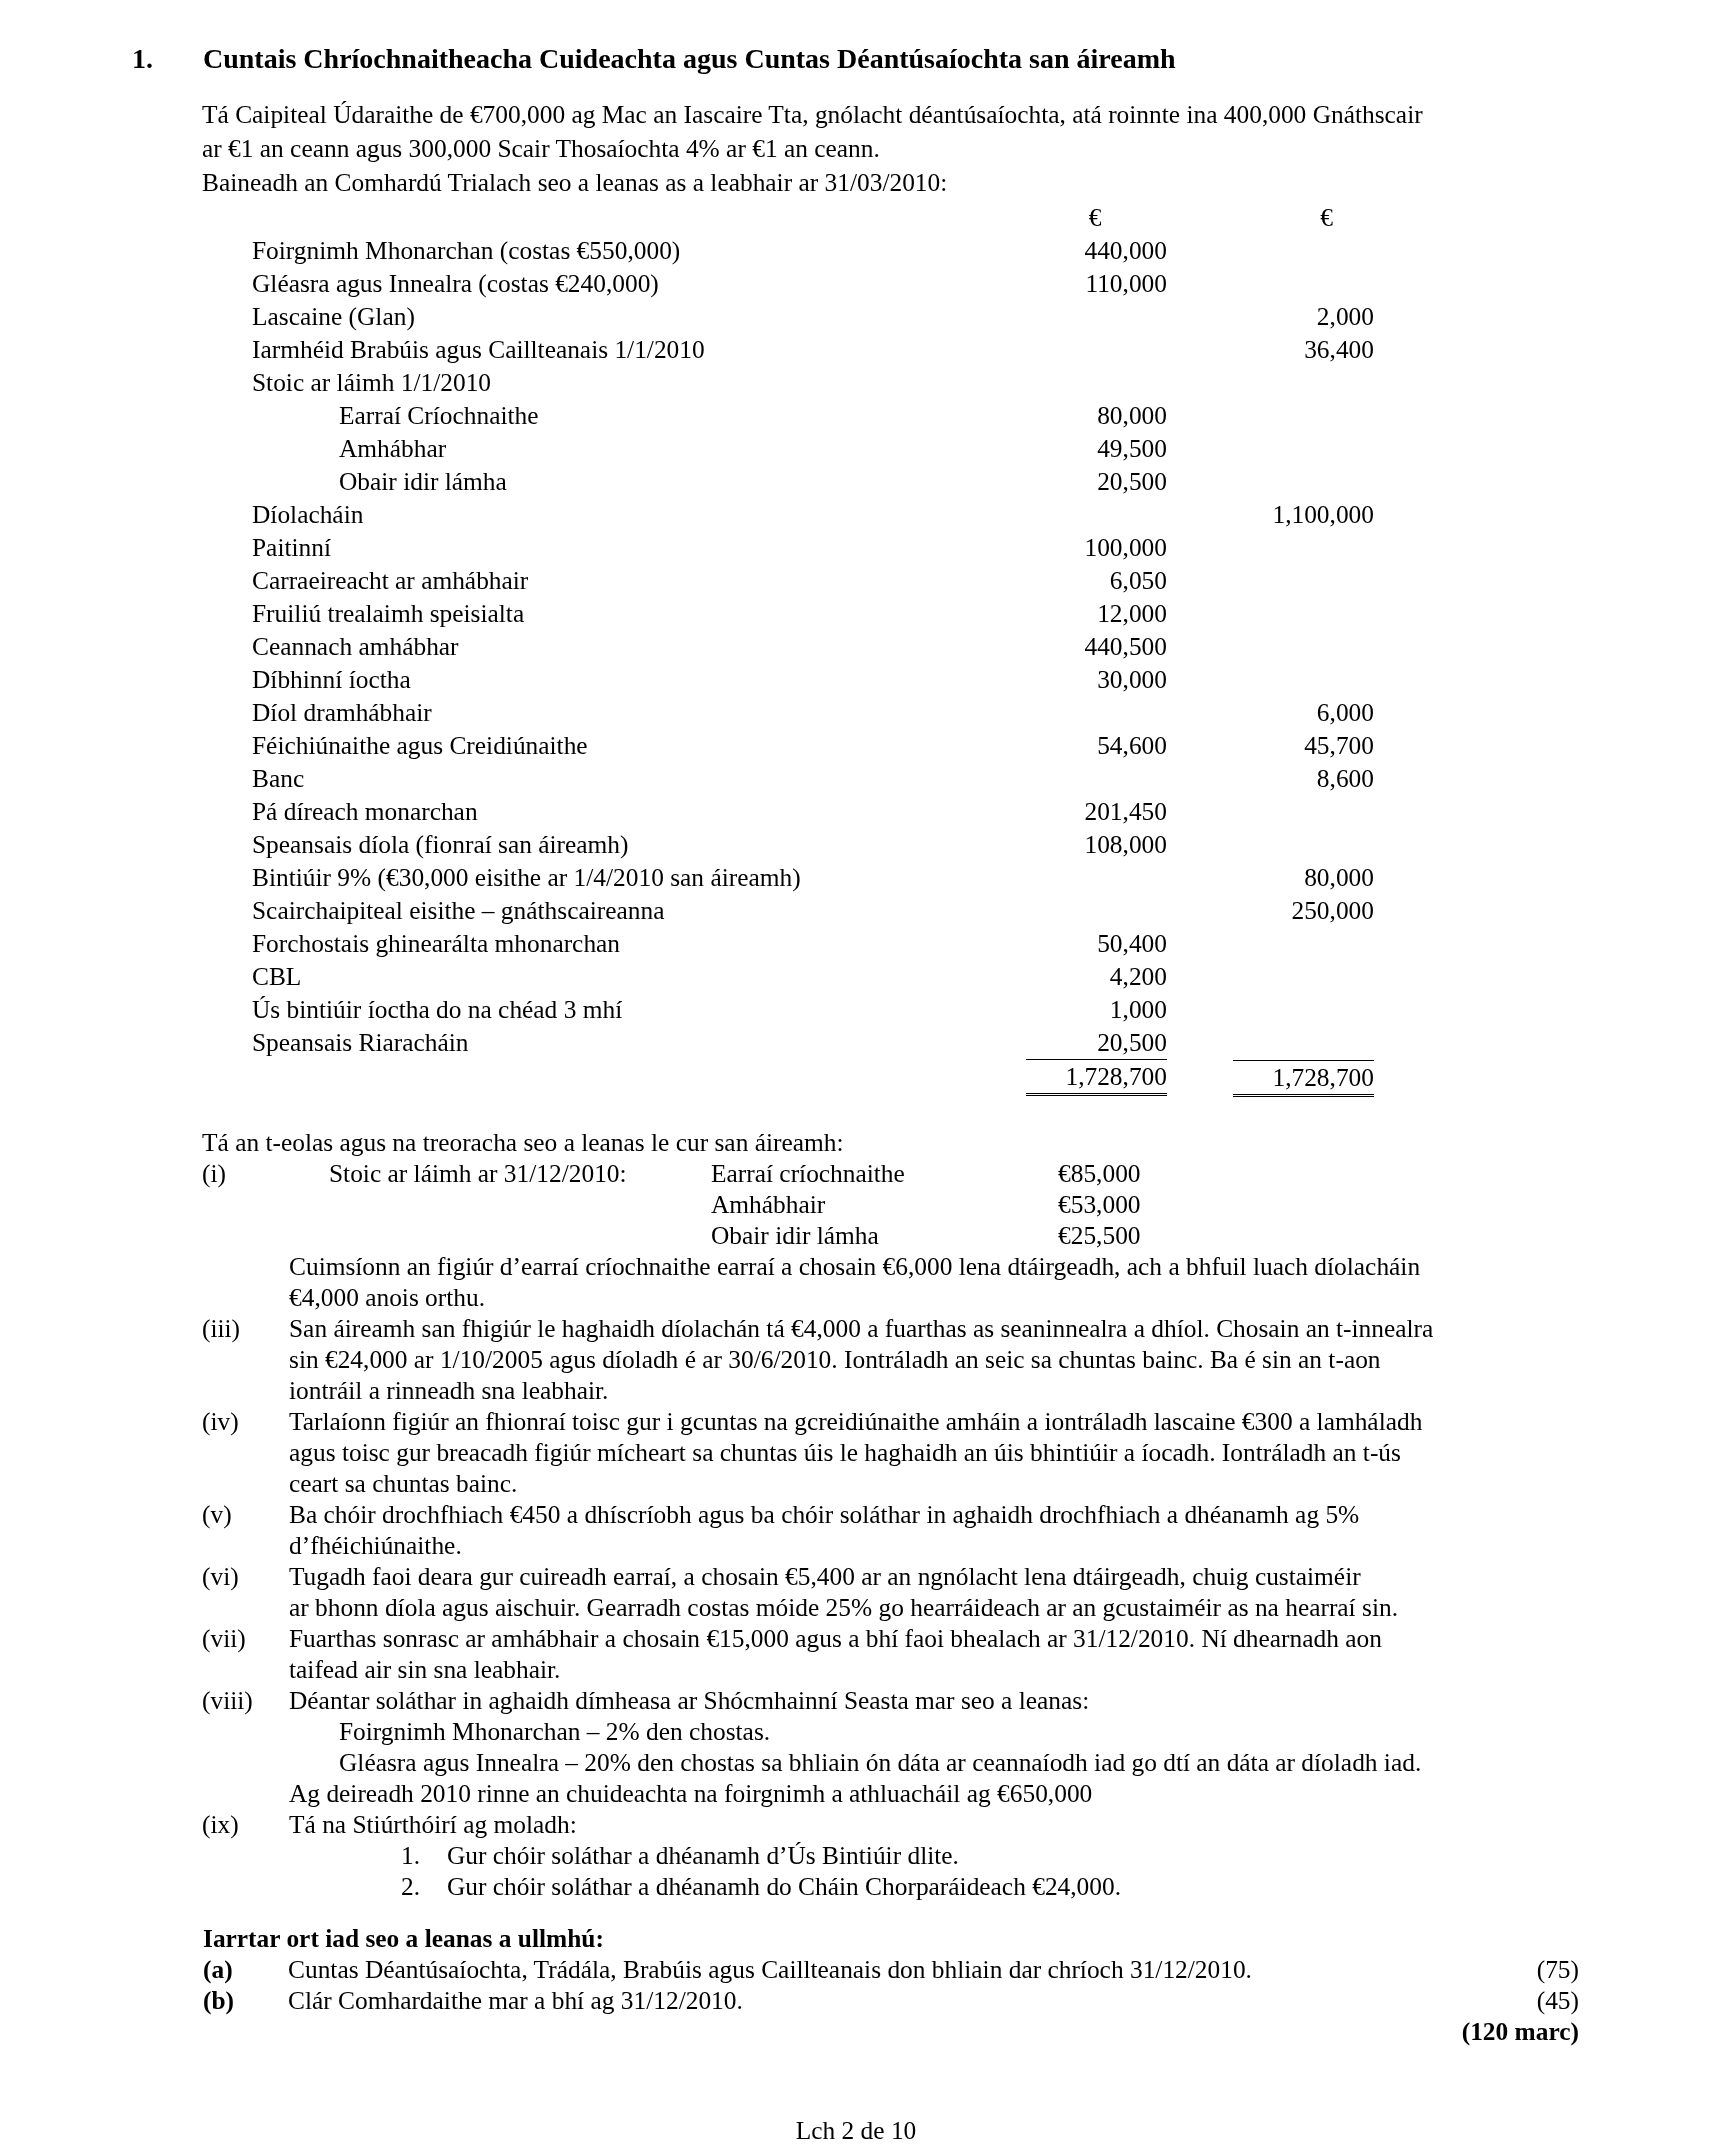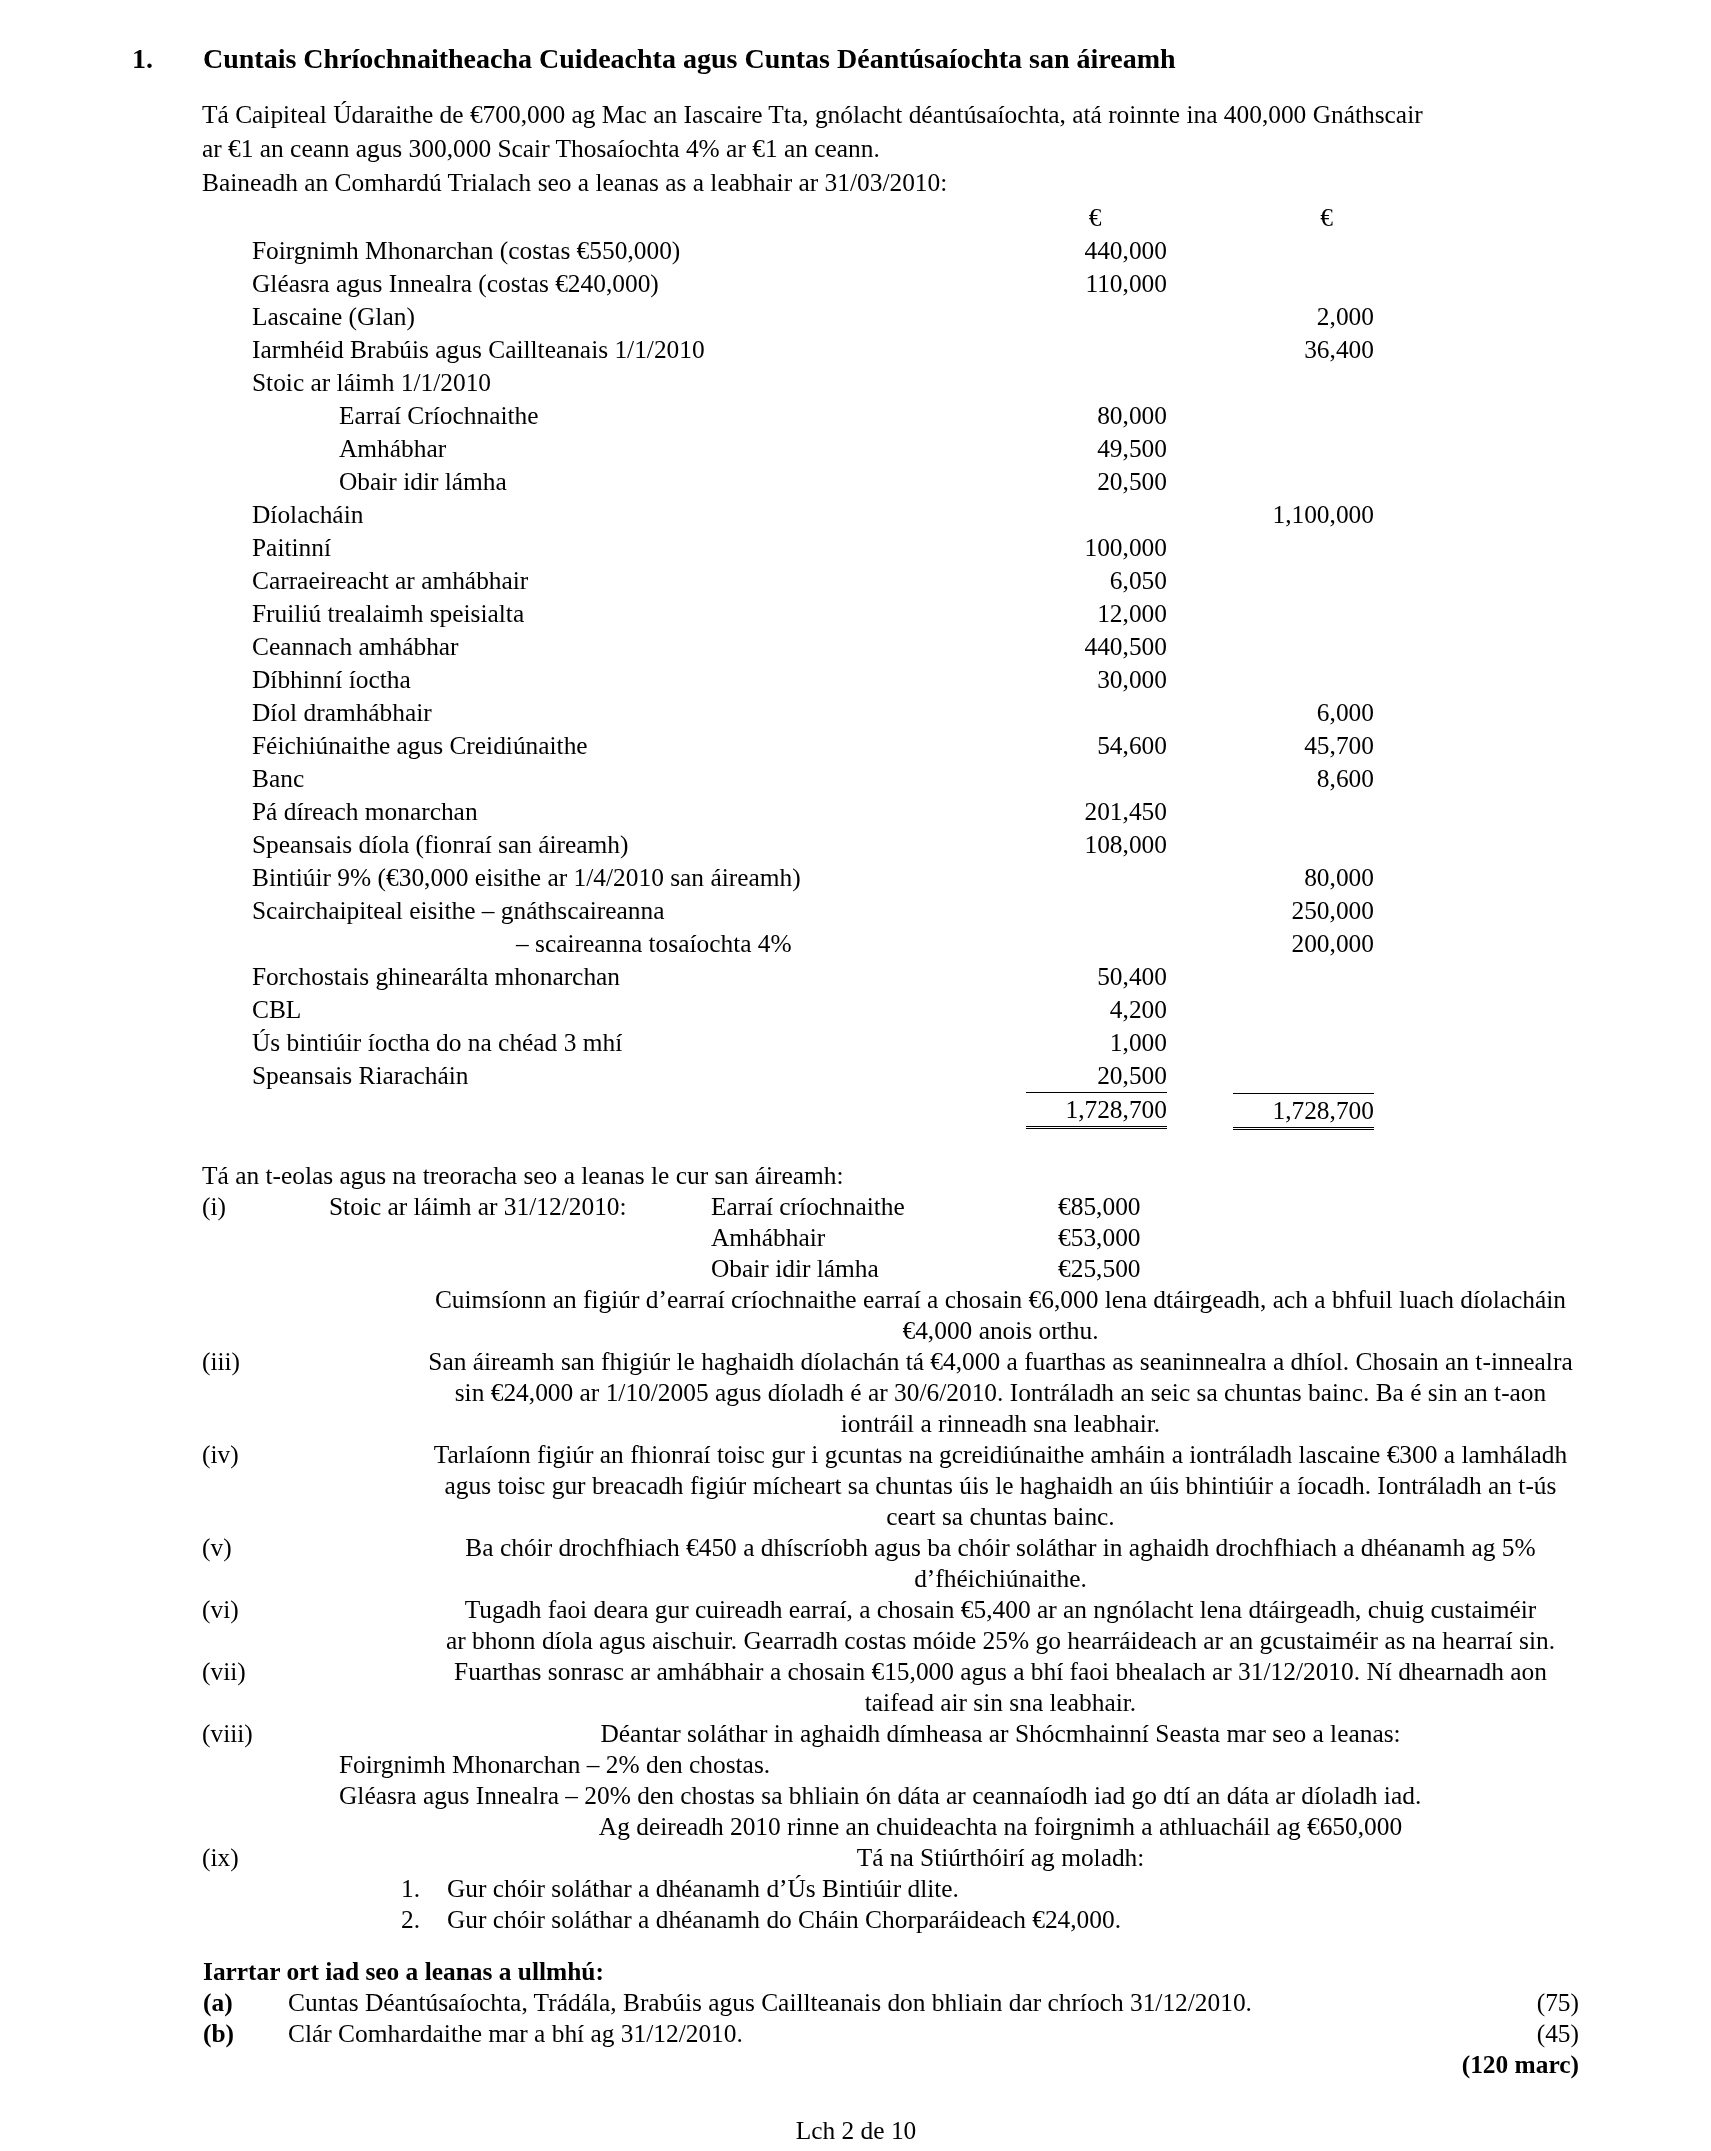--- a/index.html
+++ b/index.html
@@ -32,21 +32,21 @@
   .rule-under{border-bottom:1.9px solid #000;}
   .tb-total .amt{border-bottom:3.8px double #000;}
   .tb-total .tb-cr .amt{border-top:1.9px solid #000;}
 
   
   .notes-intro{margin-left:202px;margin-top:30px;line-height:31px;white-space:nowrap;}
   .notes{margin-left:202px;line-height:31px;}
   .note{display:flex;}
   .note-label{flex:0 0 87px;width:87px;}
   .note-body{flex:1 1 auto;}
-  .note-line{white-space:nowrap;text-align:center;}
+  .note-line{white-space:nowrap;}
   .stock-row{display:flex;white-space:nowrap;margin-left:40px;}
   .stock-cap{flex:0 0 382px;}
   .stock-name{flex:0 0 347px;}
   .note-subline{padding-left:50px;white-space:nowrap;}
   .note-numrow{display:flex;padding-left:112px;white-space:nowrap;}
   .note-num{flex:0 0 46px;}
 
   
   .tasks{margin-left:203px;width:1376px;margin-top:21px;line-height:31px;}
   .tasks-header{font-weight:bold;}
@@ -201,25 +201,20 @@
     <span class="tb-dr"><span class="amt"></span></span>
     <span class="tb-cr"><span class="amt">80,000</span></span>
   </div>
 
   <div class="tb-row">
     <span class="tb-lbl">Scairchaipiteal eisithe – gnáthscaireanna</span>
     <span class="tb-dr"><span class="amt"></span></span>
     <span class="tb-cr"><span class="amt">250,000</span></span>
   </div>
 
-  <div class="tb-row">
-    <span class="tb-lbl ind2">– scaireanna tosaíochta 4%</span>
-    <span class="tb-dr"><span class="amt"></span></span>
-    <span class="tb-cr"><span class="amt">200,000</span></span>
-  </div>
 
   <div class="tb-row">
     <span class="tb-lbl">Forchostais ghinearálta mhonarchan</span>
     <span class="tb-dr"><span class="amt">50,400</span></span>
     <span class="tb-cr"><span class="amt"></span></span>
   </div>
 
   <div class="tb-row">
     <span class="tb-lbl">CBL</span>
     <span class="tb-dr"><span class="amt">4,200</span></span>

